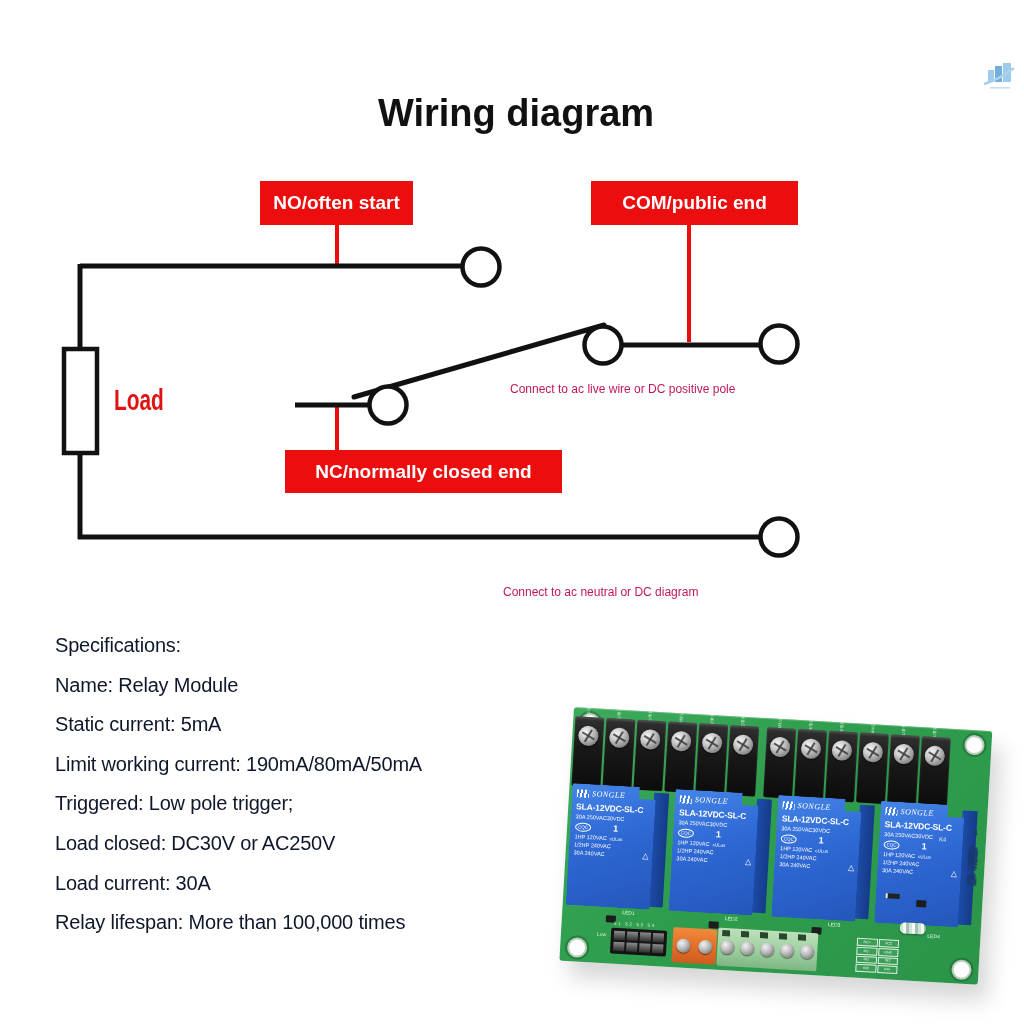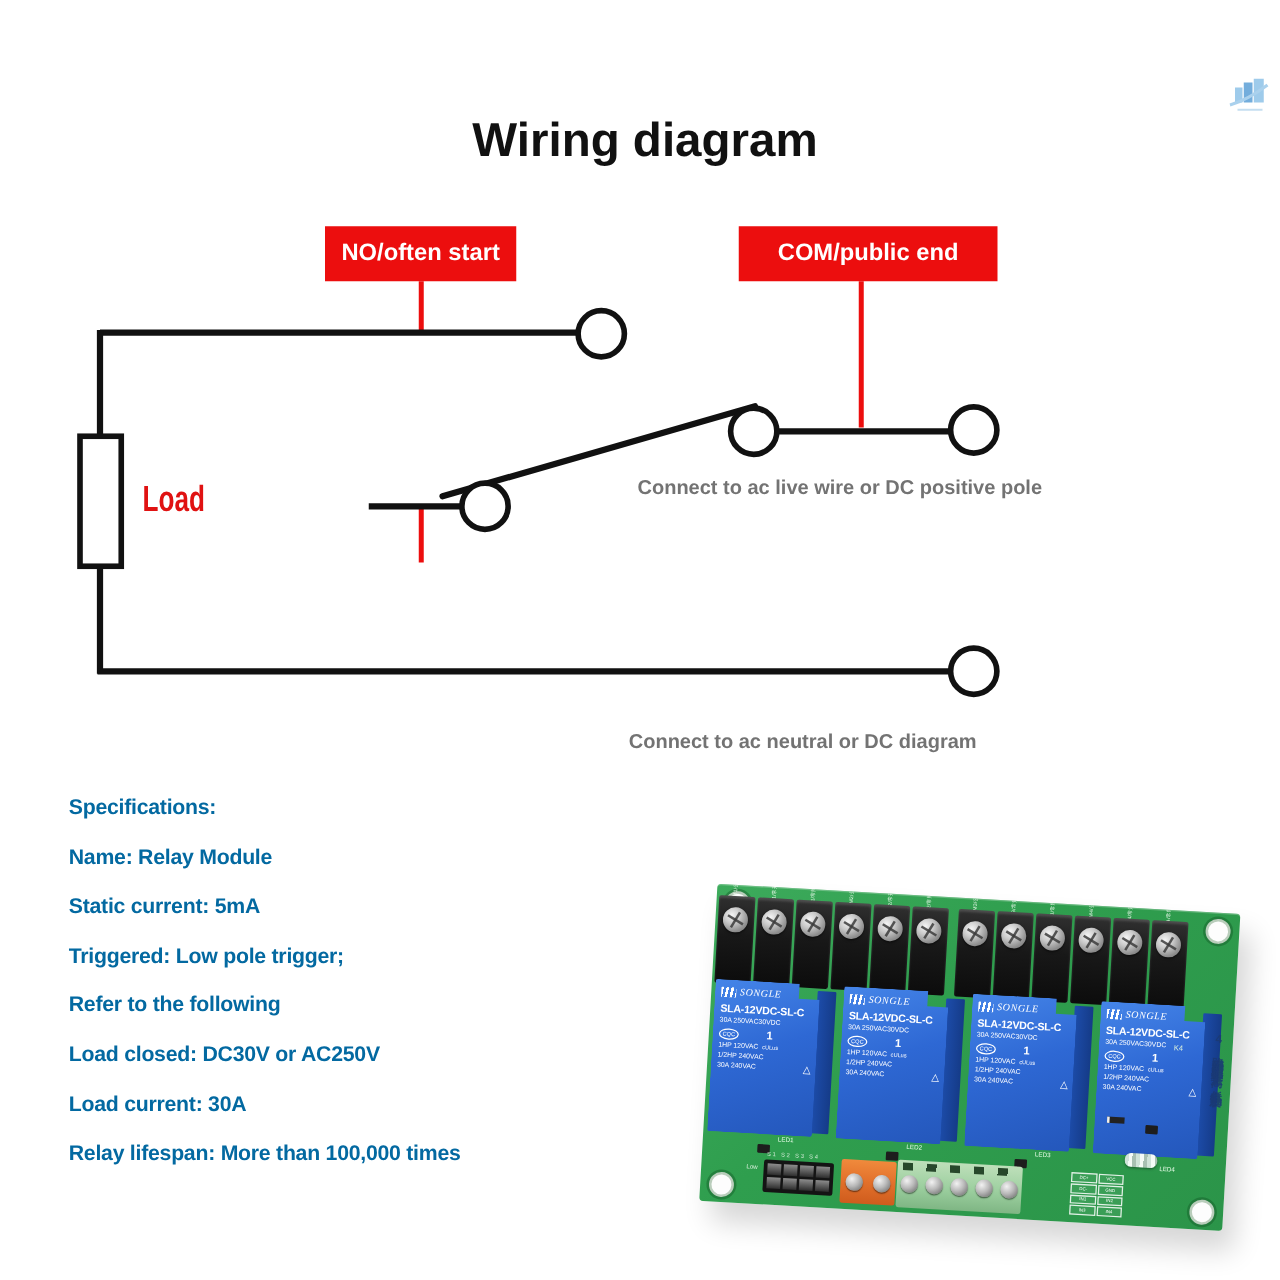--- a/index.html
+++ b/index.html
@@ -13,28 +13,28 @@
   
   .watermark{position:absolute;right:4px;top:8px;width:40px;height:40px;opacity:.85;}
 
   
   svg.wires{position:absolute;left:0;top:0;}
   .redbox{position:absolute;background:#ec0e0e;color:#fff;font-weight:bold;font-size:19px;
           display:flex;align-items:center;justify-content:center;white-space:nowrap;}
   #box-no {left:260px;top:133px;width:153px;height:44px;}
   #box-com{left:591px;top:133px;width:207px;height:44px;}
   #box-nc {left:285px;top:402px;width:277px;height:43px;}
-  .redtext{position:absolute;color:#737373;font-weight:bold;font-size:16px;white-space:nowrap;}
+  .redtext{position:absolute;color:#be185d;font-weight:normal;font-size:12px;white-space:nowrap;}
   #txt-live{left:510px;top:334px;}
   #txt-neutral{left:503px;top:537px;}
   #lbl-load{position:absolute;left:114px;top:336px;color:#e01212;font-weight:bold;font-size:29px;
             transform:scaleX(.72);transform-origin:0 50%;letter-spacing:0;}
 
   
-  .specs{position:absolute;left:55px;top:578px;color:#0369a1;font-size:17px;font-weight:bold;
+  .specs{position:absolute;left:55px;top:578px;color:#0f172a;font-size:20px;font-weight:normal;
          letter-spacing:-0.2px;}
   .specs div{height:39.6px;line-height:39.6px;white-space:nowrap;}
 
   
   .board{position:absolute;left:574px;top:659px;width:419px;height:254px;
          transform:rotate(3.3deg);transform-origin:0 0;border-radius:3px;
          background:linear-gradient(135deg,#3dab5c 0%,#2f9e4e 40%,#2b9449 100%);
          box-shadow:10px 16px 22px rgba(0,0,0,.16), inset 0 1px 0 rgba(255,255,255,.25);}
   .hole{position:absolute;width:16px;height:16px;border-radius:50%;background:#fdfdfd;
         border:2px solid #b9cdbb;box-shadow:0 0 0 2px rgba(20,90,40,.45);}
@@ -148,30 +148,31 @@
 
     <circle cx="481" cy="219" r="18.5" fill="#fff" stroke="#111" stroke-width="4.5"></circle>
     <circle cx="388" cy="357" r="18.5" fill="#fff" stroke="#111" stroke-width="4.5"></circle>
     <circle cx="603" cy="297" r="18.5" fill="#fff" stroke="#111" stroke-width="4.5"></circle>
     <circle cx="779" cy="296" r="18.5" fill="#fff" stroke="#111" stroke-width="4.5"></circle>
     <circle cx="779" cy="489" r="18.5" fill="#fff" stroke="#111" stroke-width="4.5"></circle>
   </svg>
 
   <div class="redbox" id="box-no">NO/often start</div>
   <div class="redbox" id="box-com">COM/public end</div>
+  <div class="redbox" id="box-nc">NC/normally closed end</div>
   <div id="lbl-load">Load</div>
   <div class="redtext" id="txt-live">Connect to ac live wire or DC positive pole</div>
   <div class="redtext" id="txt-neutral">Connect to ac neutral or DC diagram</div>
 
   <div class="specs">
     <div>Specifications:</div>
     <div>Name: Relay Module</div>
     <div>Static current: 5mA</div>
+    <div>Limit working current: 190mA/80mA/50mA</div>
     <div>Triggered: Low pole trigger;</div>
-    <div>Refer to the following</div>
     <div>Load closed: DC30V or AC250V</div>
     <div>Load current: 30A</div>
     <div>Relay lifespan: More than 100,000 times</div>
   </div>
 
   <div class="board">
     <div class="hole tl"></div>
     <div class="hole tr"></div>
     <div class="hole bl"></div>
     <div class="hole br"></div>

